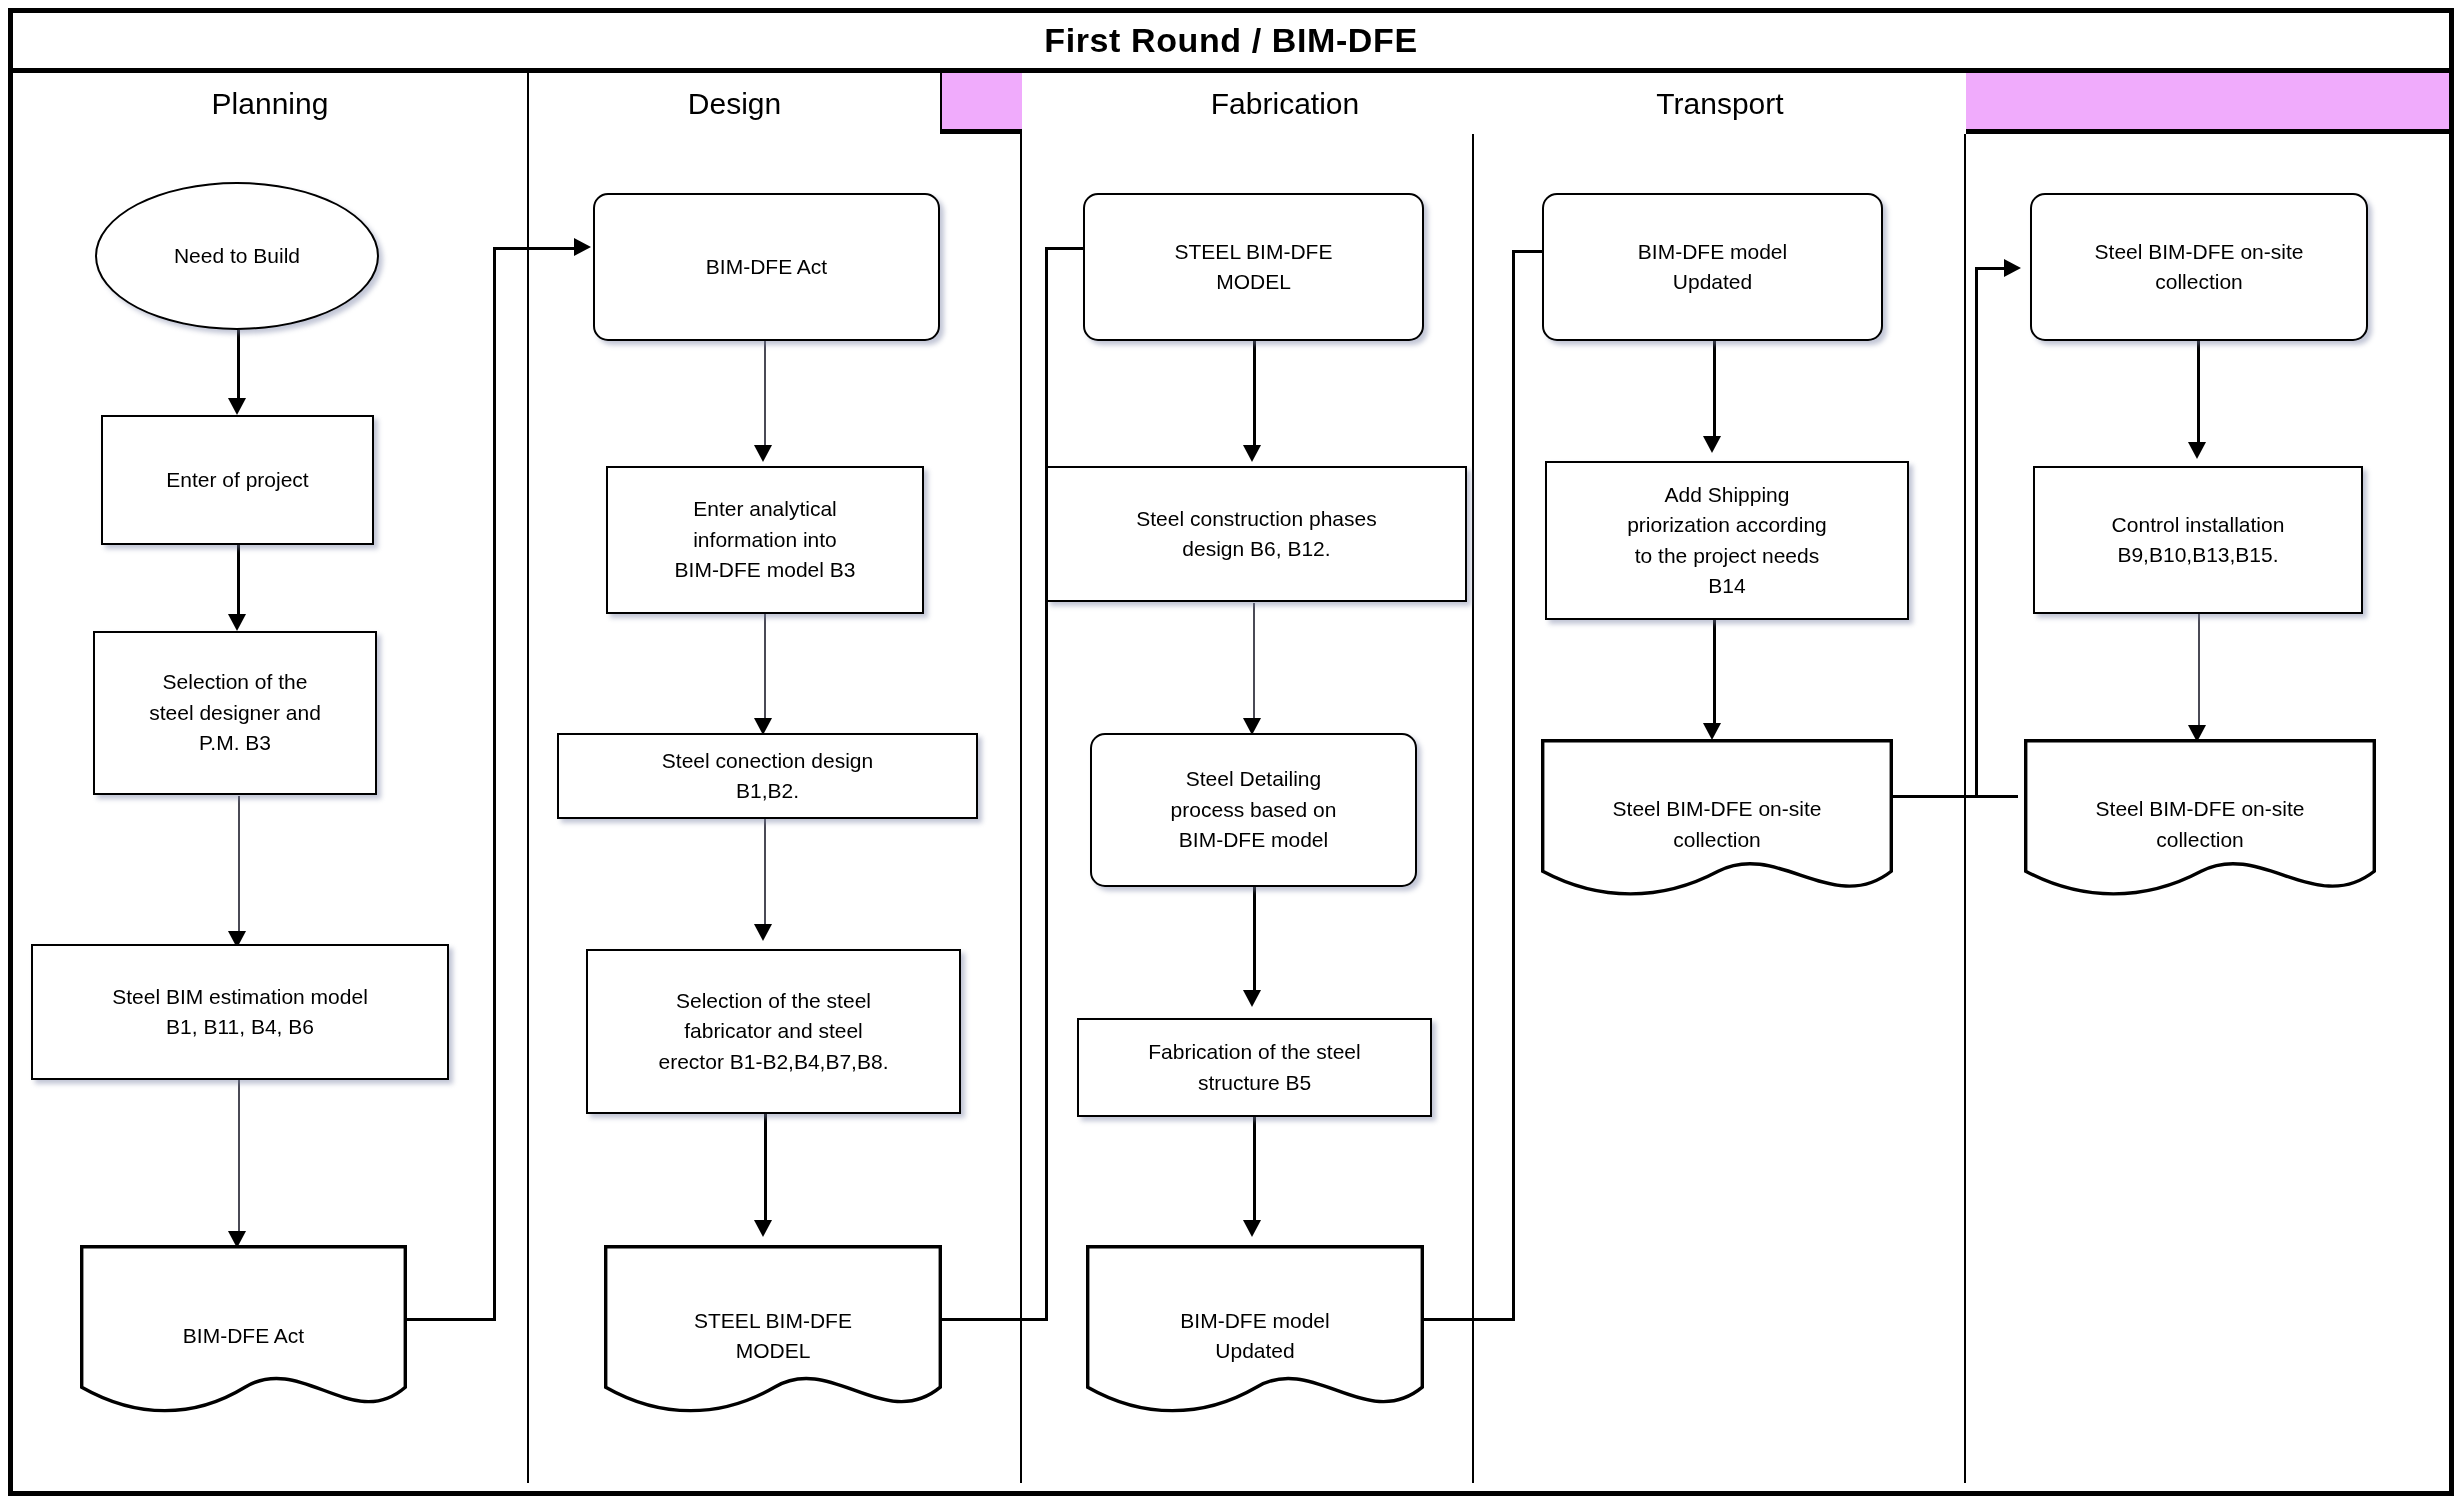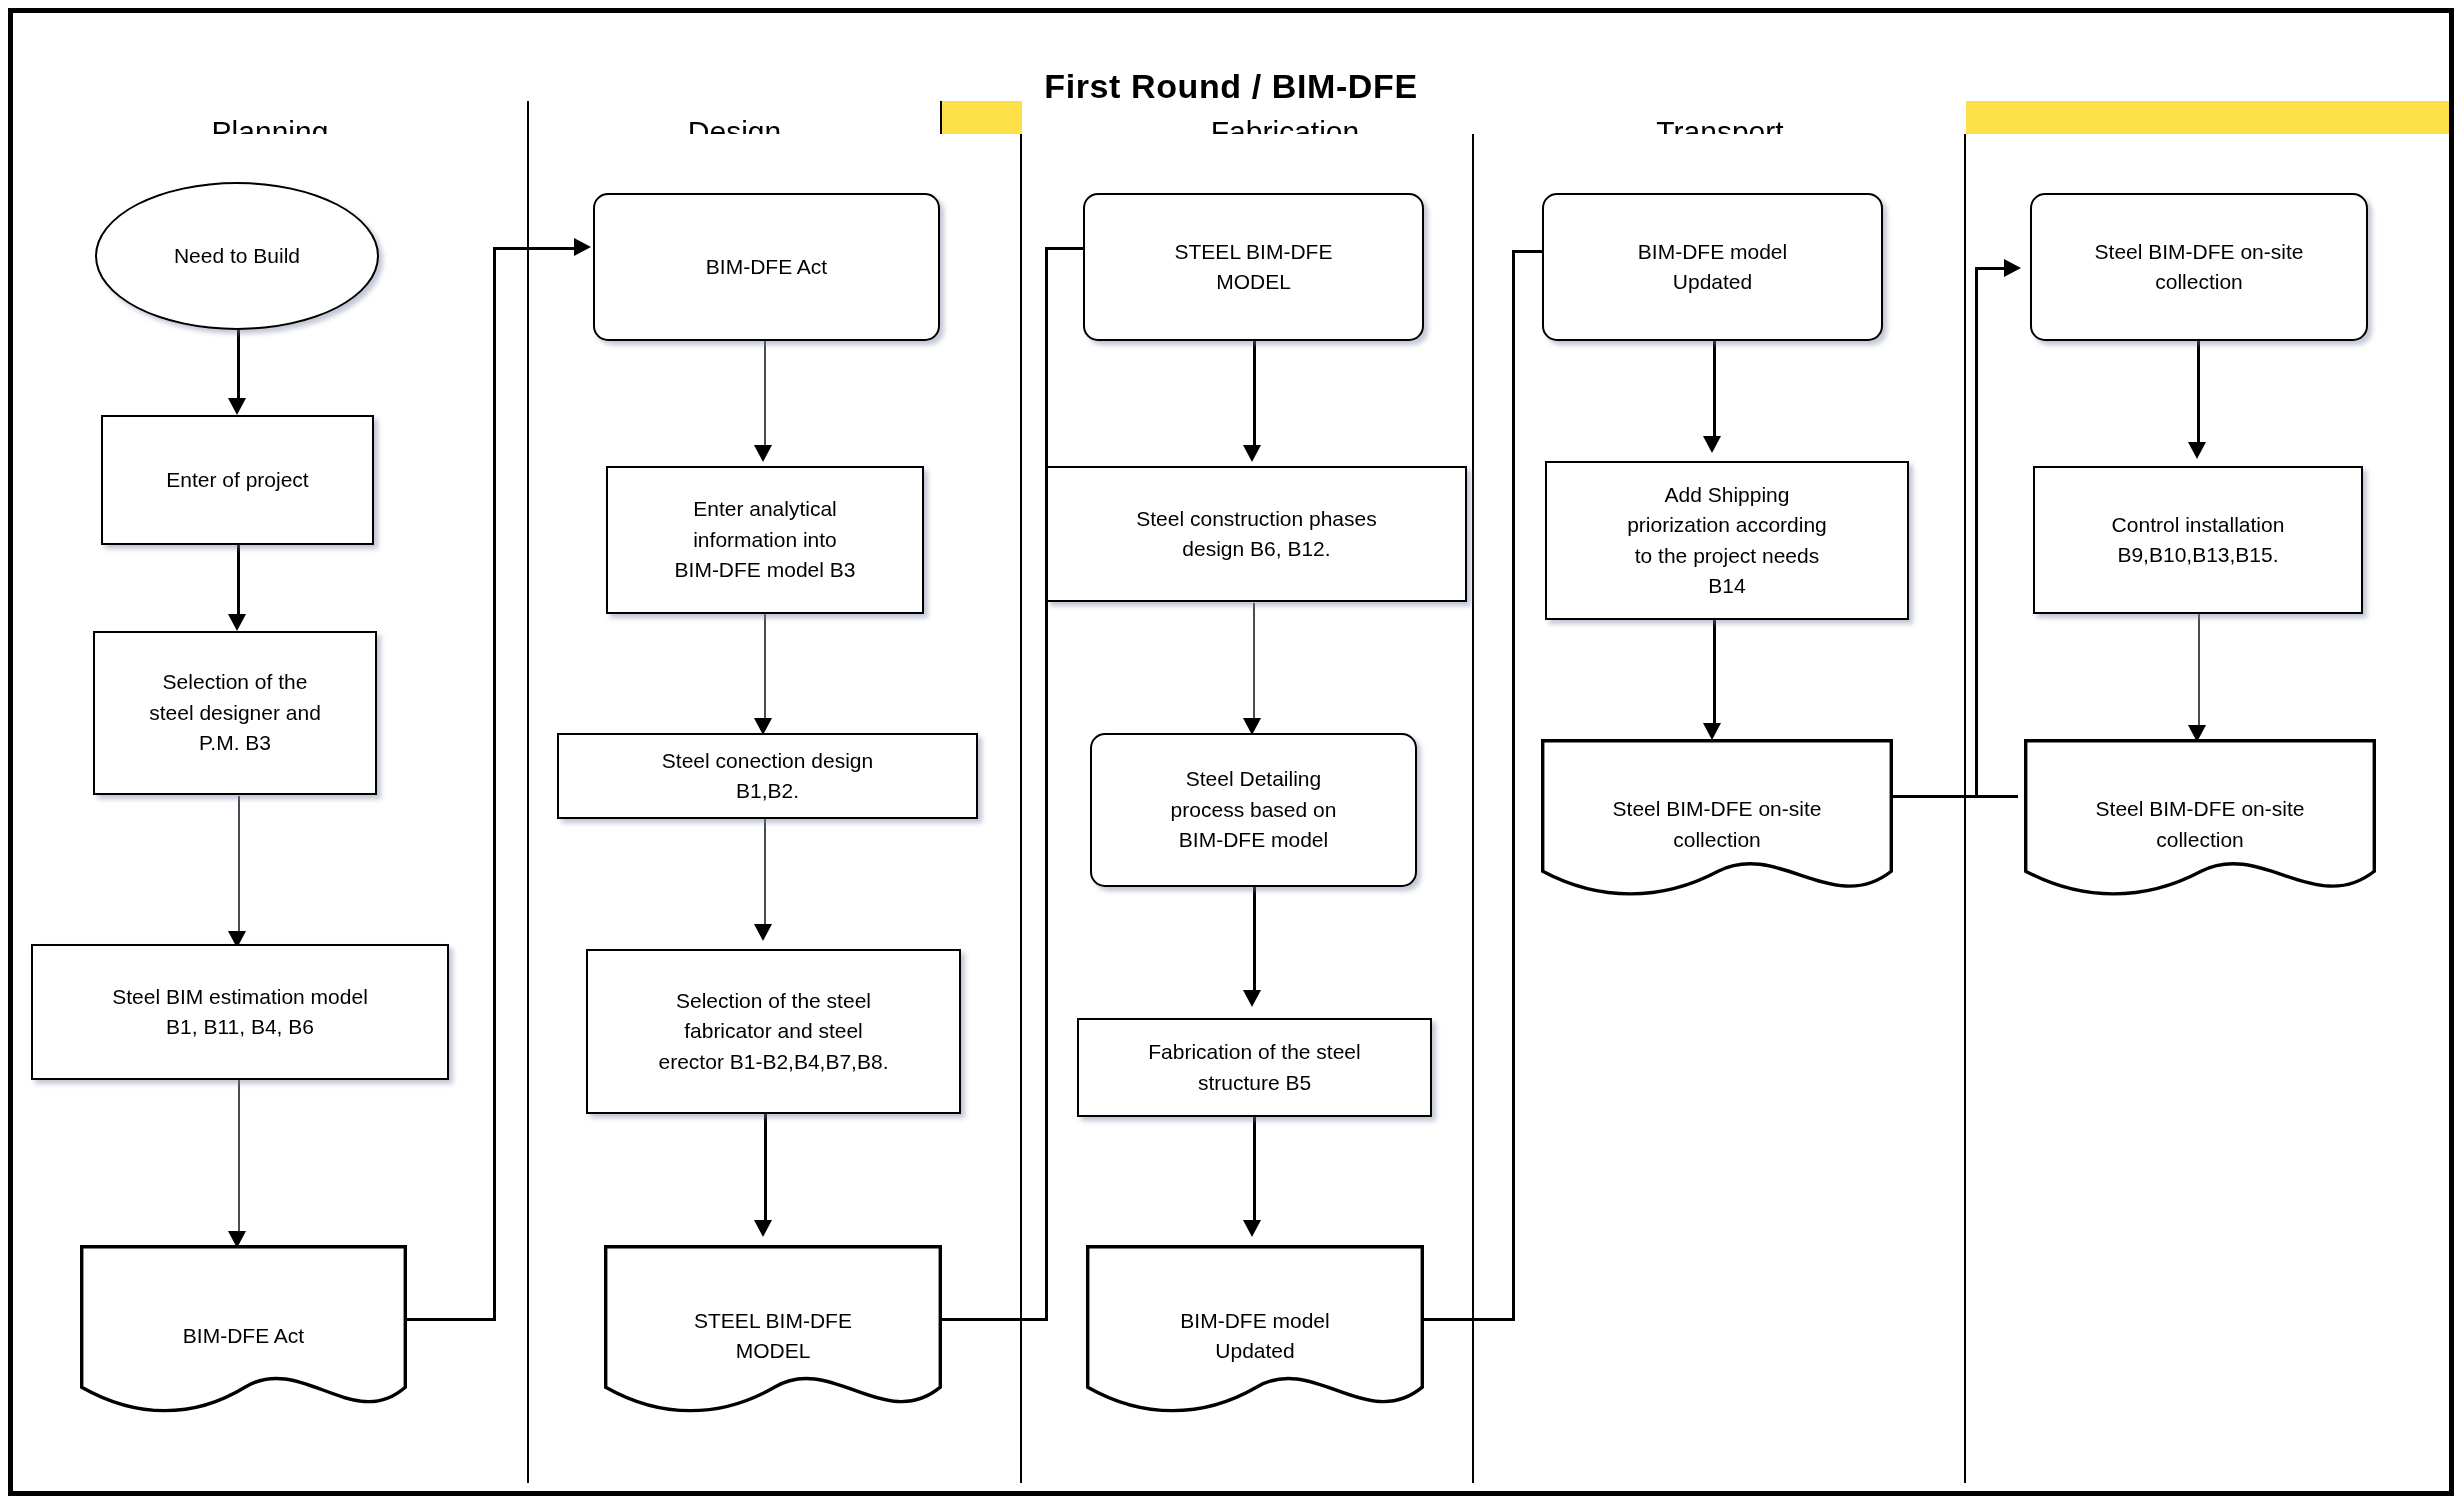--- a/index.html
+++ b/index.html
@@ -26,40 +26,38 @@
 
   
   .title-band{
     position:absolute;
     left:13px; top:13px;
     width:2436px; height:60px;
     display:flex;align-items:center;justify-content:center;
     border-bottom:5.1px solid #000;
     box-sizing:border-box;
     background:#fff;
-    margin-top:46px;
   }
   .title-text{
     font-size:34px;
     font-weight:bold;
     letter-spacing:0.6px;
     color:#000;
     white-space:nowrap;
   }
 
   
   .lane-header-band{
     position:absolute;
     left:13px; top:73px;
     width:2436px; height:61px;
     box-sizing:border-box;
     border-bottom:5.1px solid #000;
-    background:#fde047;
+    background:#f0abfc;
     display:block;
-    margin-top:28px;
   }
   .lane-head{
     position:absolute;
     top:0;
     height:61px;
     display:flex;align-items:center;justify-content:center;
     box-sizing:border-box;
     border-right:2.3px solid #000;
     background:#fff;
   }

